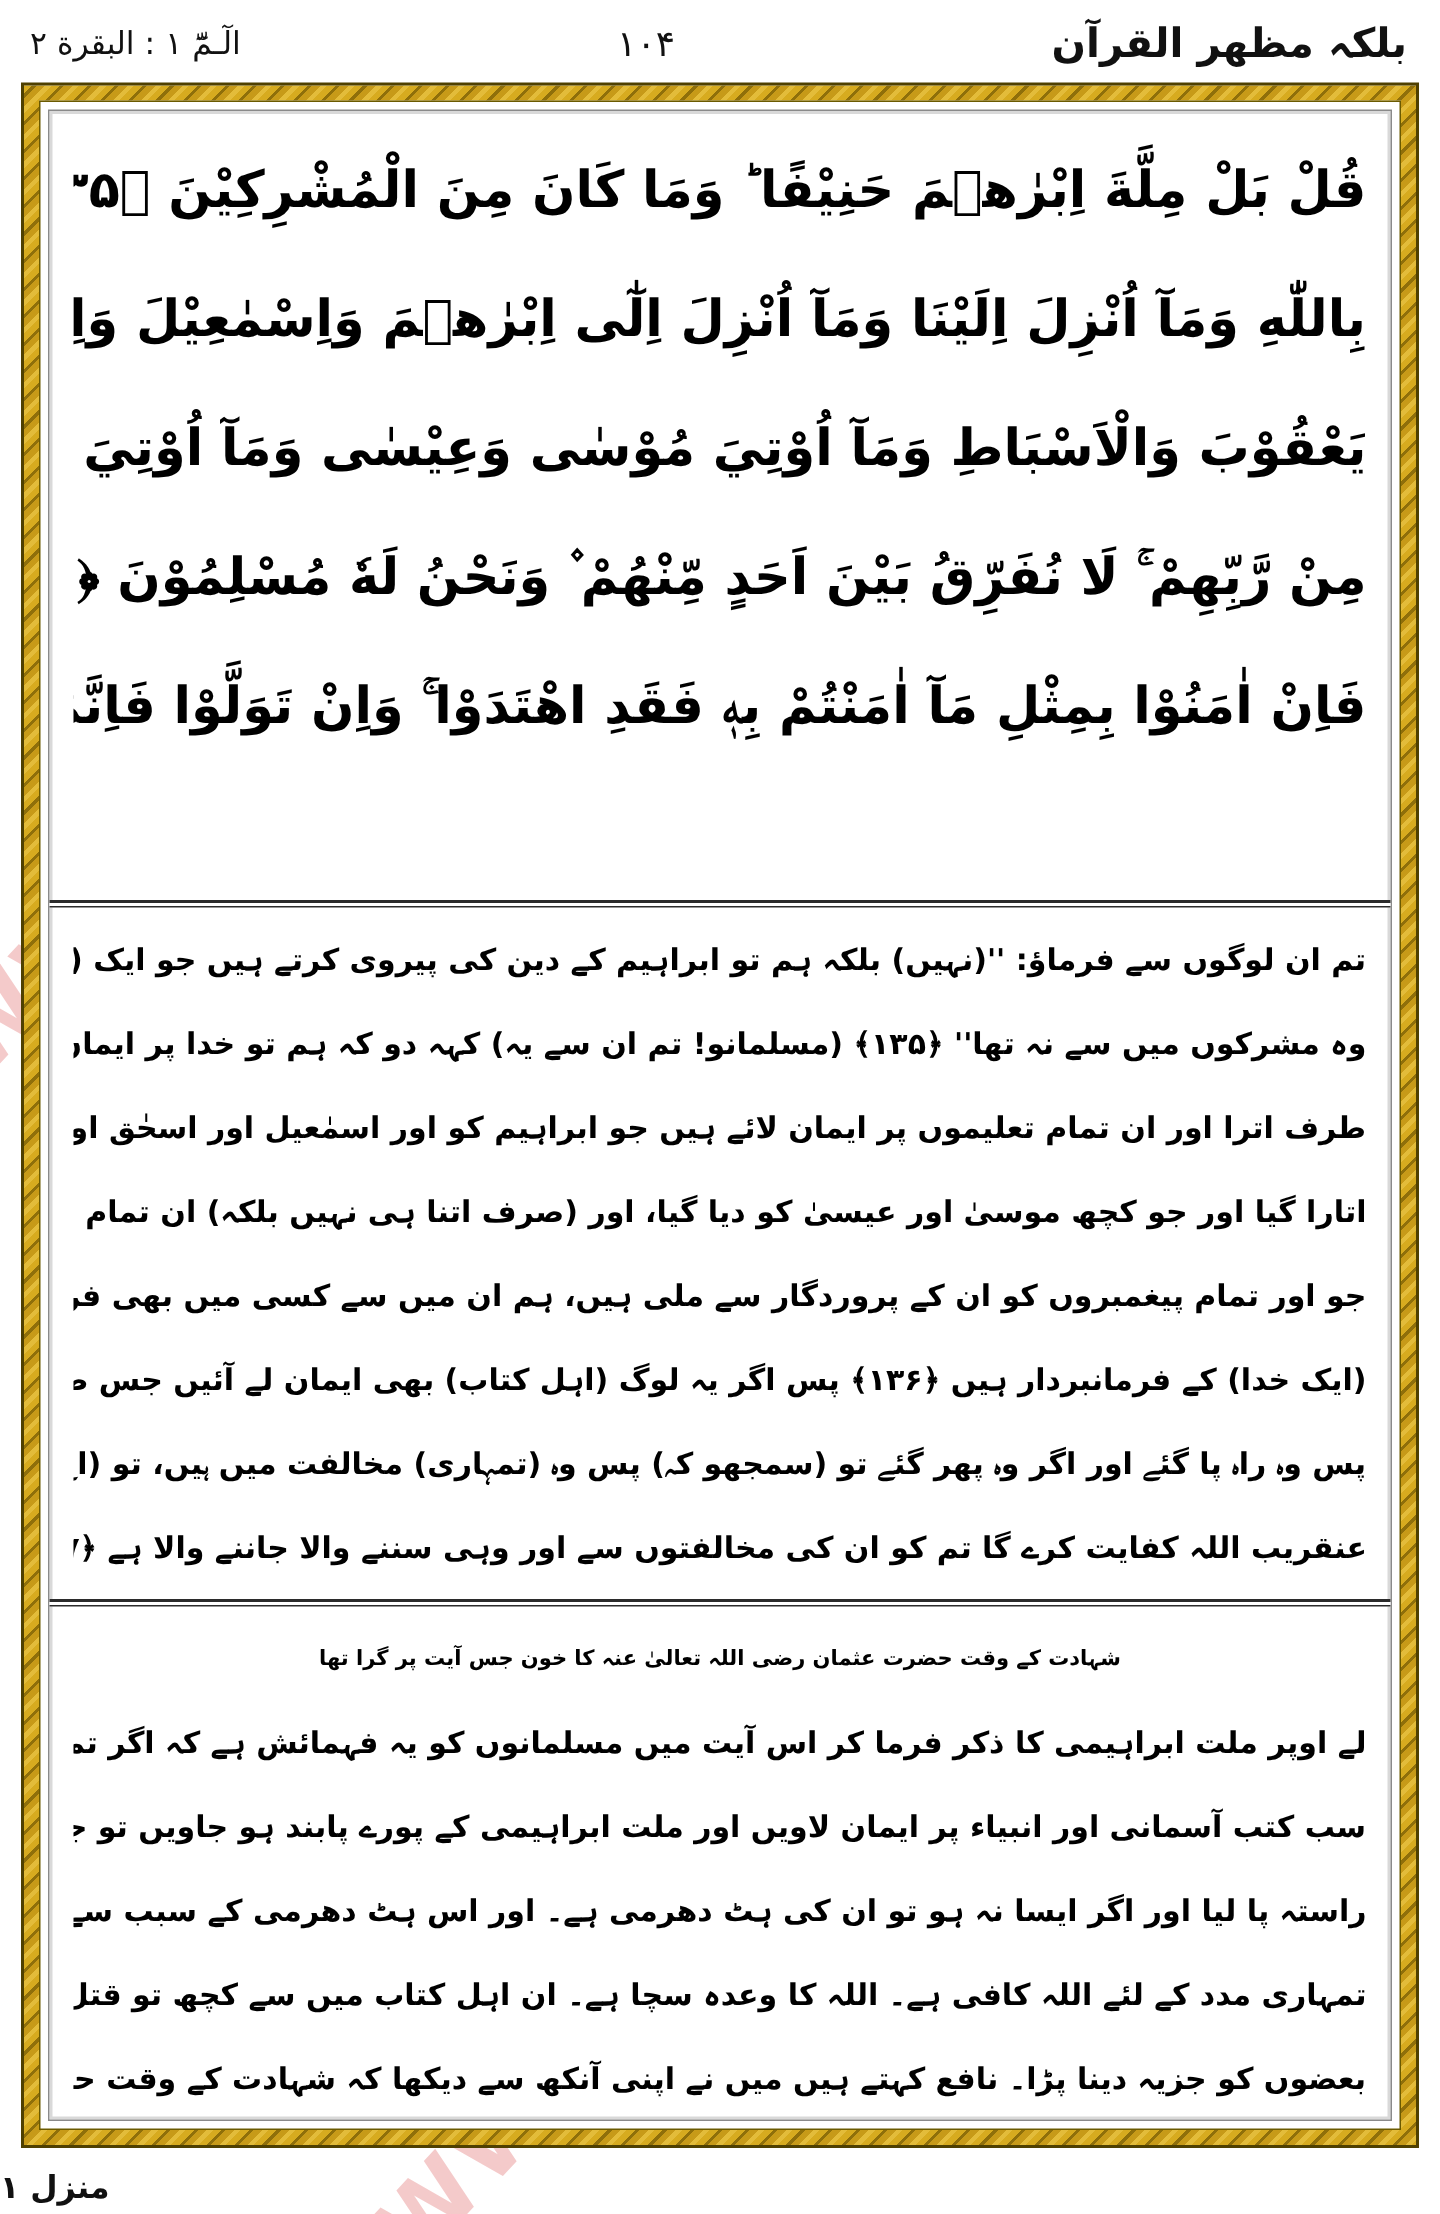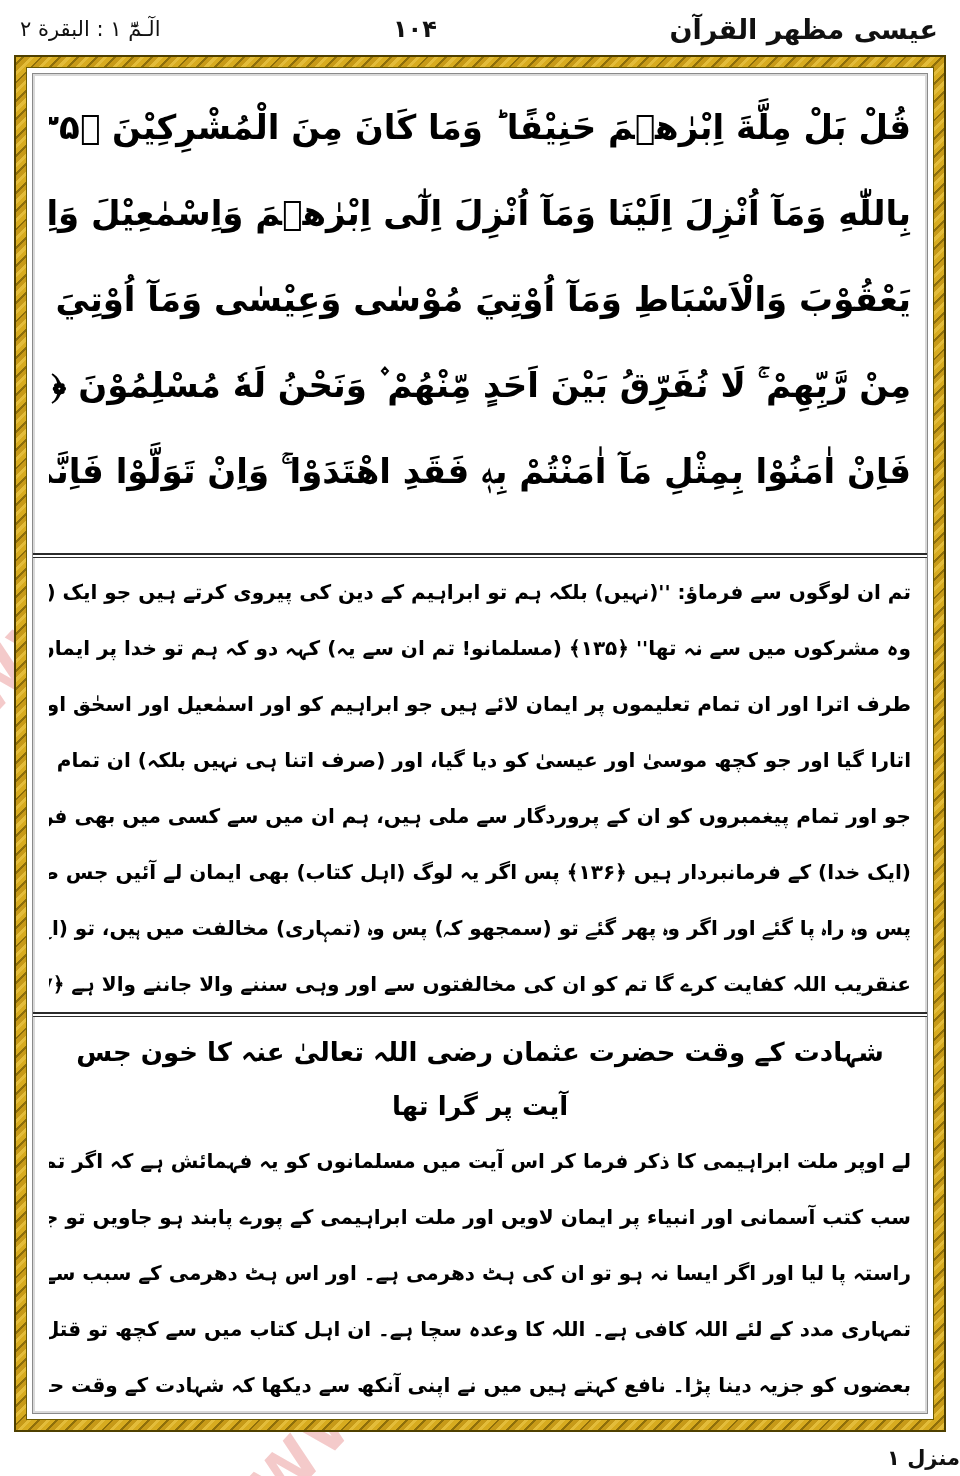--- a/index.html
+++ b/index.html
@@ -7,21 +7,21 @@
     width:960px;height:1476px;position:relative;overflow:hidden;
     background:#ffffff;color:#111;
     font-family:"DejaVu Sans","Liberation Sans",sans-serif;
   }
   
   .header{
     position:absolute;top:6px;left:20px;right:22px;height:46px;
     display:flex;align-items:center;direction:rtl;
   }
   .h-right{font-size:27px;font-weight:bold;white-space:nowrap;}
-  .h-center{flex:1;text-align:center;font-size:24px;font-weight:bold;}
+  .h-center{flex:1;text-align:center;font-size:24px;font-weight:normal;}
   .h-left{font-size:21px;font-weight:normal;white-space:nowrap;}
   
   .frame{
     position:absolute;top:55px;left:14px;right:14px;bottom:44px;
     box-sizing:border-box;
     border:2px solid #4f4000;
     background:
       repeating-linear-gradient(135deg,#d7ab1f 0 4px,#8f6f0a 4px 6px,#c79a18 6px 10px,#e3bc3a 10px 13px);
     padding:10px;
   }
@@ -47,48 +47,48 @@
   }
   .translation-section{padding:6px 16px 0 16px;height:462px;box-sizing:border-box;}
   .urdu-line{
     direction:rtl;font-size:20px;font-weight:bold;line-height:56px;
     text-align:justify;text-align-last:justify;white-space:nowrap;overflow:hidden;
     color:#000;
   }
   .urdu-line.centered{text-align:center;text-align-last:center;}
   .commentary-section{padding:8px 16px 0 16px;flex:1;box-sizing:border-box;}
   .commentary-heading{
-    direction:rtl;font-size:26px;font-weight:bold;line-height:54px;
+    direction:rtl;font-size:14px;font-weight:bold;line-height:54px;
     text-align:center;color:#000;
   }
   
   .watermark{
     position:absolute;width:760px;text-align:center;
     font-size:62px;font-weight:bold;letter-spacing:3px;
     color:rgba(235,158,158,0.55);
     transform:rotate(-47deg);pointer-events:none;z-index:0;
     font-family:"DejaVu Sans","Liberation Sans",sans-serif;
     white-space:nowrap;
   }
   .watermark.wm1{left:-90px;top:330px;}
   .watermark.wm2{left:200px;top:1120px;}
   
   .footer{
     position:absolute;bottom:6px;left:0;width:100%;
-    text-align:right;font-size:21px;font-weight:bold;direction:rtl;
+    text-align:left;font-size:21px;font-weight:bold;direction:rtl;
   }
 </style>
 </head>
 <body>
 
 <div class="watermark wm1">WWW.ALMAZHAR.COM</div>
 <div class="watermark wm2">WWW.ALMAZHAR.COM</div>
 
 <div class="header">
-  <div class="h-right">عیسی مظهر القرآن</div>
+  <div class="h-right">بلکہ مظهر القرآن</div>
   <div class="h-center">۱۰۴</div>
   <div class="h-left">الٓـمّٓ ۱ : البقرة ۲</div>
 </div>
 
 <div class="frame">
   <div class="frame-white">
     <div class="frame-inner">
 
       <div class="quran-section">
         <div class="quran-line">قُلْ بَلْ مِلَّةَ اِبْرٰهٖمَ حَنِيْفًا ؕ وَمَا كَانَ مِنَ الْمُشْرِكِيْنَ ﴿۱۳۵﴾ قُوْلُوْٓا اٰمَنَّا</div>

